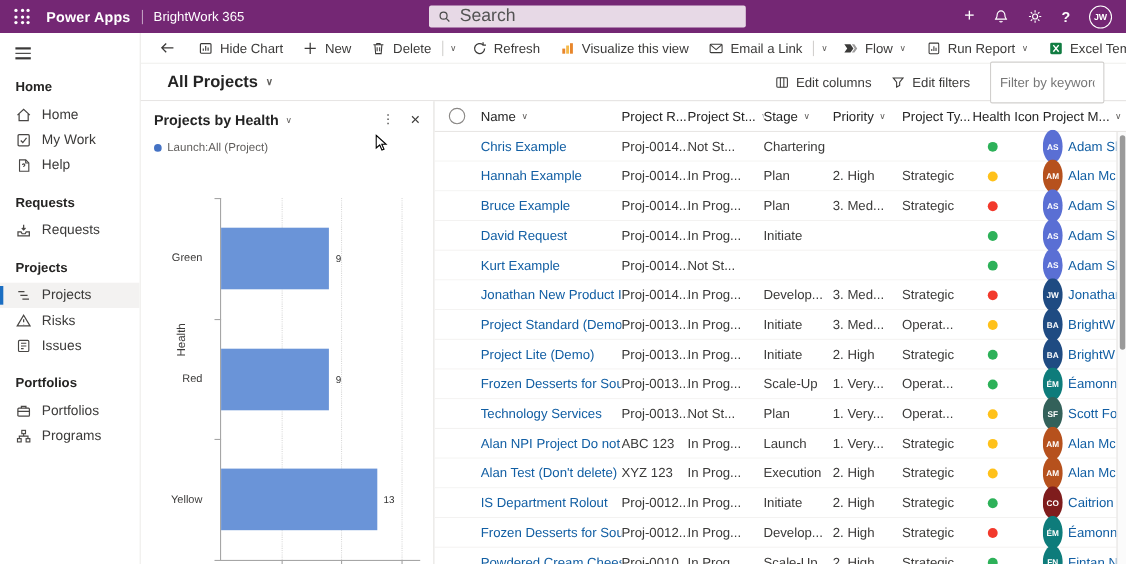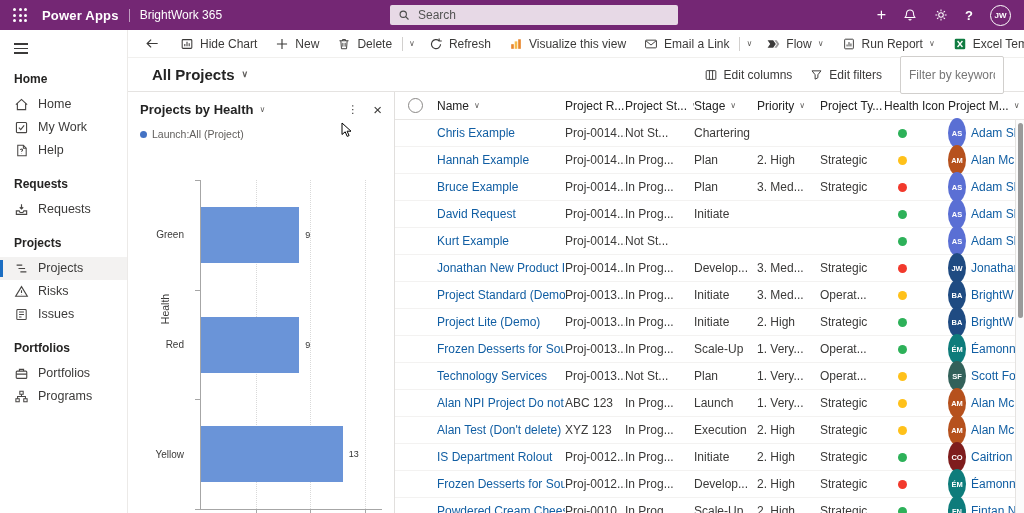--- a/index.html
+++ b/index.html
@@ -9,21 +9,21 @@
 
   
   .app-header{height:30px;background:#742774;display:flex;align-items:center;position:relative;color:#fff}
   .waffle{display:grid;grid-template-columns:repeat(3,3px);grid-gap:2.5px;margin:0 15px 0 13px;cursor:pointer}
   .waffle i{width:3px;height:3px;background:#fff;border-radius:50%}
   .brand{font-weight:bold;font-size:13px;letter-spacing:.2px}
   .env-div{width:1px;height:13px;background:rgba(255,255,255,.55);margin:0 10px}
   .env{font-size:12px}
   .hsearch{position:absolute;left:390px;top:5px;width:288px;height:20px;background:#E7D9E6;border-radius:2px;
            display:flex;align-items:center;gap:6px;padding-left:8px;color:#4a4a4a}
-  .hsearch input{background:transparent;border:none;outline:none;font:inherit;font-size:12px;color:#1d4ed8;width:220px}
+  .hsearch input{background:transparent;border:none;outline:none;font:inherit;font-size:16px;color:#1d4ed8;width:220px}
   .hsearch input::placeholder{color:#535353}
   .hright{margin-left:auto;display:flex;align-items:center;gap:17px;padding-right:13px}
   .hplus{font-size:16px;font-weight:400;line-height:1}
   .hq{font-size:13px;font-weight:bold}
   .avatar-top{width:21px;height:21px;border:1.5px solid #fff;border-radius:50%;display:flex;align-items:center;
               justify-content:center;font-size:8px;font-weight:bold}
 
   .shell{display:flex;height:483px}
 
   

